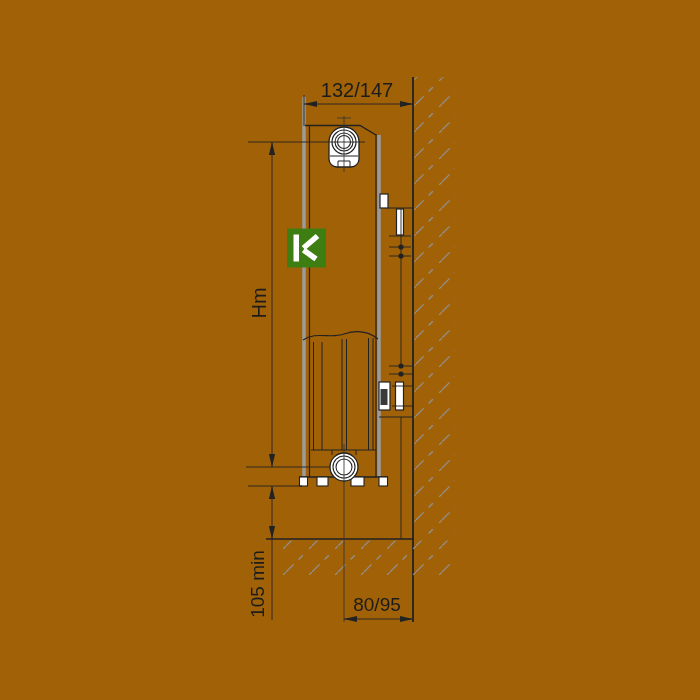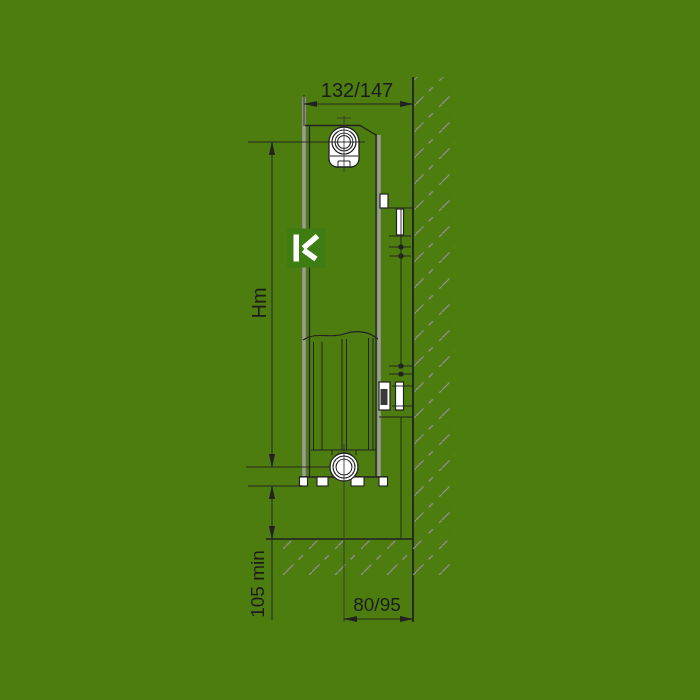--- a/index.html
+++ b/index.html
@@ -1,16 +1,16 @@
 <!DOCTYPE html>
 <html><head>
 <meta charset="utf-8">
 <style>
   html,body{margin:0;padding:0;background:#fff;}
-  .stage{position:relative;width:700px;height:700px;background:#4d7c0f;overflow:hidden;
+  .stage{position:relative;width:700px;height:700px;background:#a16207;overflow:hidden;
          font-family:"Liberation Sans", sans-serif;}
   svg{display:block;}
   .dim-text{font-family:"Liberation Sans", sans-serif;fill:#1c1c1c;}
 </style>
 </head>
 <body>
 
 <div class="stage">
 <svg width="700" height="700" viewBox="0 0 700 700">
   <defs>

